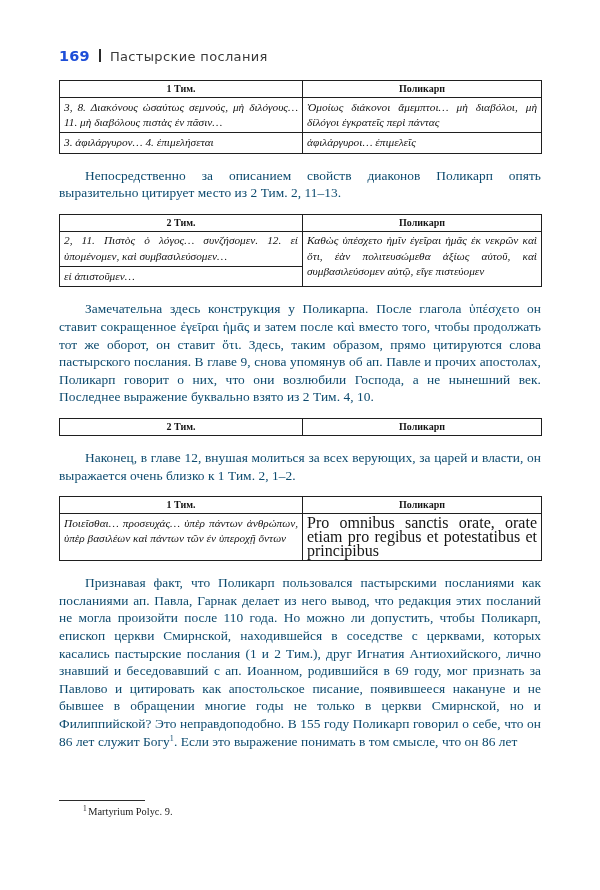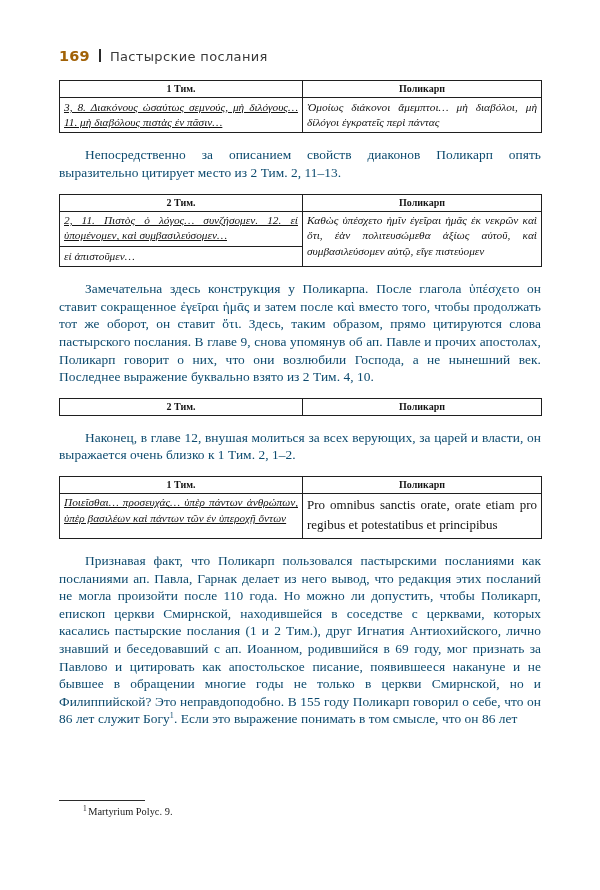--- a/index.html
+++ b/index.html
@@ -31,21 +31,21 @@
     left: 59px;
     top: 48px;
     display: flex;
     align-items: baseline;
     gap: 9px;
     font-family: "DejaVu Sans", "Liberation Sans", sans-serif;
   }
   .folio {
     font-size: 14.5px;
     font-weight: 700;
-    color: #a16207;
+    color: #1d4ed8;
     letter-spacing: 0.2px;
   }
   .head-rule {
     display: inline-block;
     width: 2px;
     height: 13px;
     background: #2a2a2a;
     position: relative;
     top: 1px;
   }
@@ -101,26 +101,26 @@
   .col-l { width: 243px; }
   .col-r { width: 239px; }
 
   .gk {
     font-style: italic;
     line-height: 15.2px;
     text-align: justify;
     display: block;
     font-family: "Liberation Serif", "DejaVu Serif", serif;
   }
-  .gk-left { text-align: justify; text-decoration: underline; }
+  .gk-left { text-align: justify; }
   .lat {
-    line-height: 20px;
+    line-height: 14px;
     text-align: justify;
     display: block;
-    font-size: 13px;
+    font-size: 16px;
   }
   .nowrap-cell { text-align: left; }
 
   
   .footnote-area {
     position: absolute;
     left: 59px;
     top: 800px;
     width: 482px;
   }
@@ -173,20 +173,28 @@
         <th>Поликарп</th>
       </tr>
       <tr>
         <td>
               <span class="gk gk-left">3, 8. Διακόνους ὡσαύτως σεμνούς, μὴ διλό­γους… 11. μὴ διαβόλους πιστὰς ἐν πᾶσιν…</span>
             </td>
         <td>
               <span class="gk">Ὁμοίως διάκονοι ἄμεμπτοι… μὴ διαβόλοι, μὴ δίλόγοι ἐγκρατεῖς περὶ πάντας</span>
             </td>
       </tr>
+      <tr>
+        <td>
+              <span class="gk nowrap-cell">3. ἀφιλάργυρον… 4. ἐπιμελήσεται</span>
+            </td>
+        <td>
+              <span class="gk nowrap-cell">ἀφιλάργυροι… ἐπιμελεῖς</span>
+            </td>
+      </tr>
     </tbody>
       </table>
 
     <div class="sp-a"></div>
 
     <p class="para">Непосредственно за описанием свойств диаконов Поликарп опять выразительно цитирует место из 2 Тим. 2, 11–13.</p>
 
     <div class="sp-b"></div>
 
     <table class="cmp">

